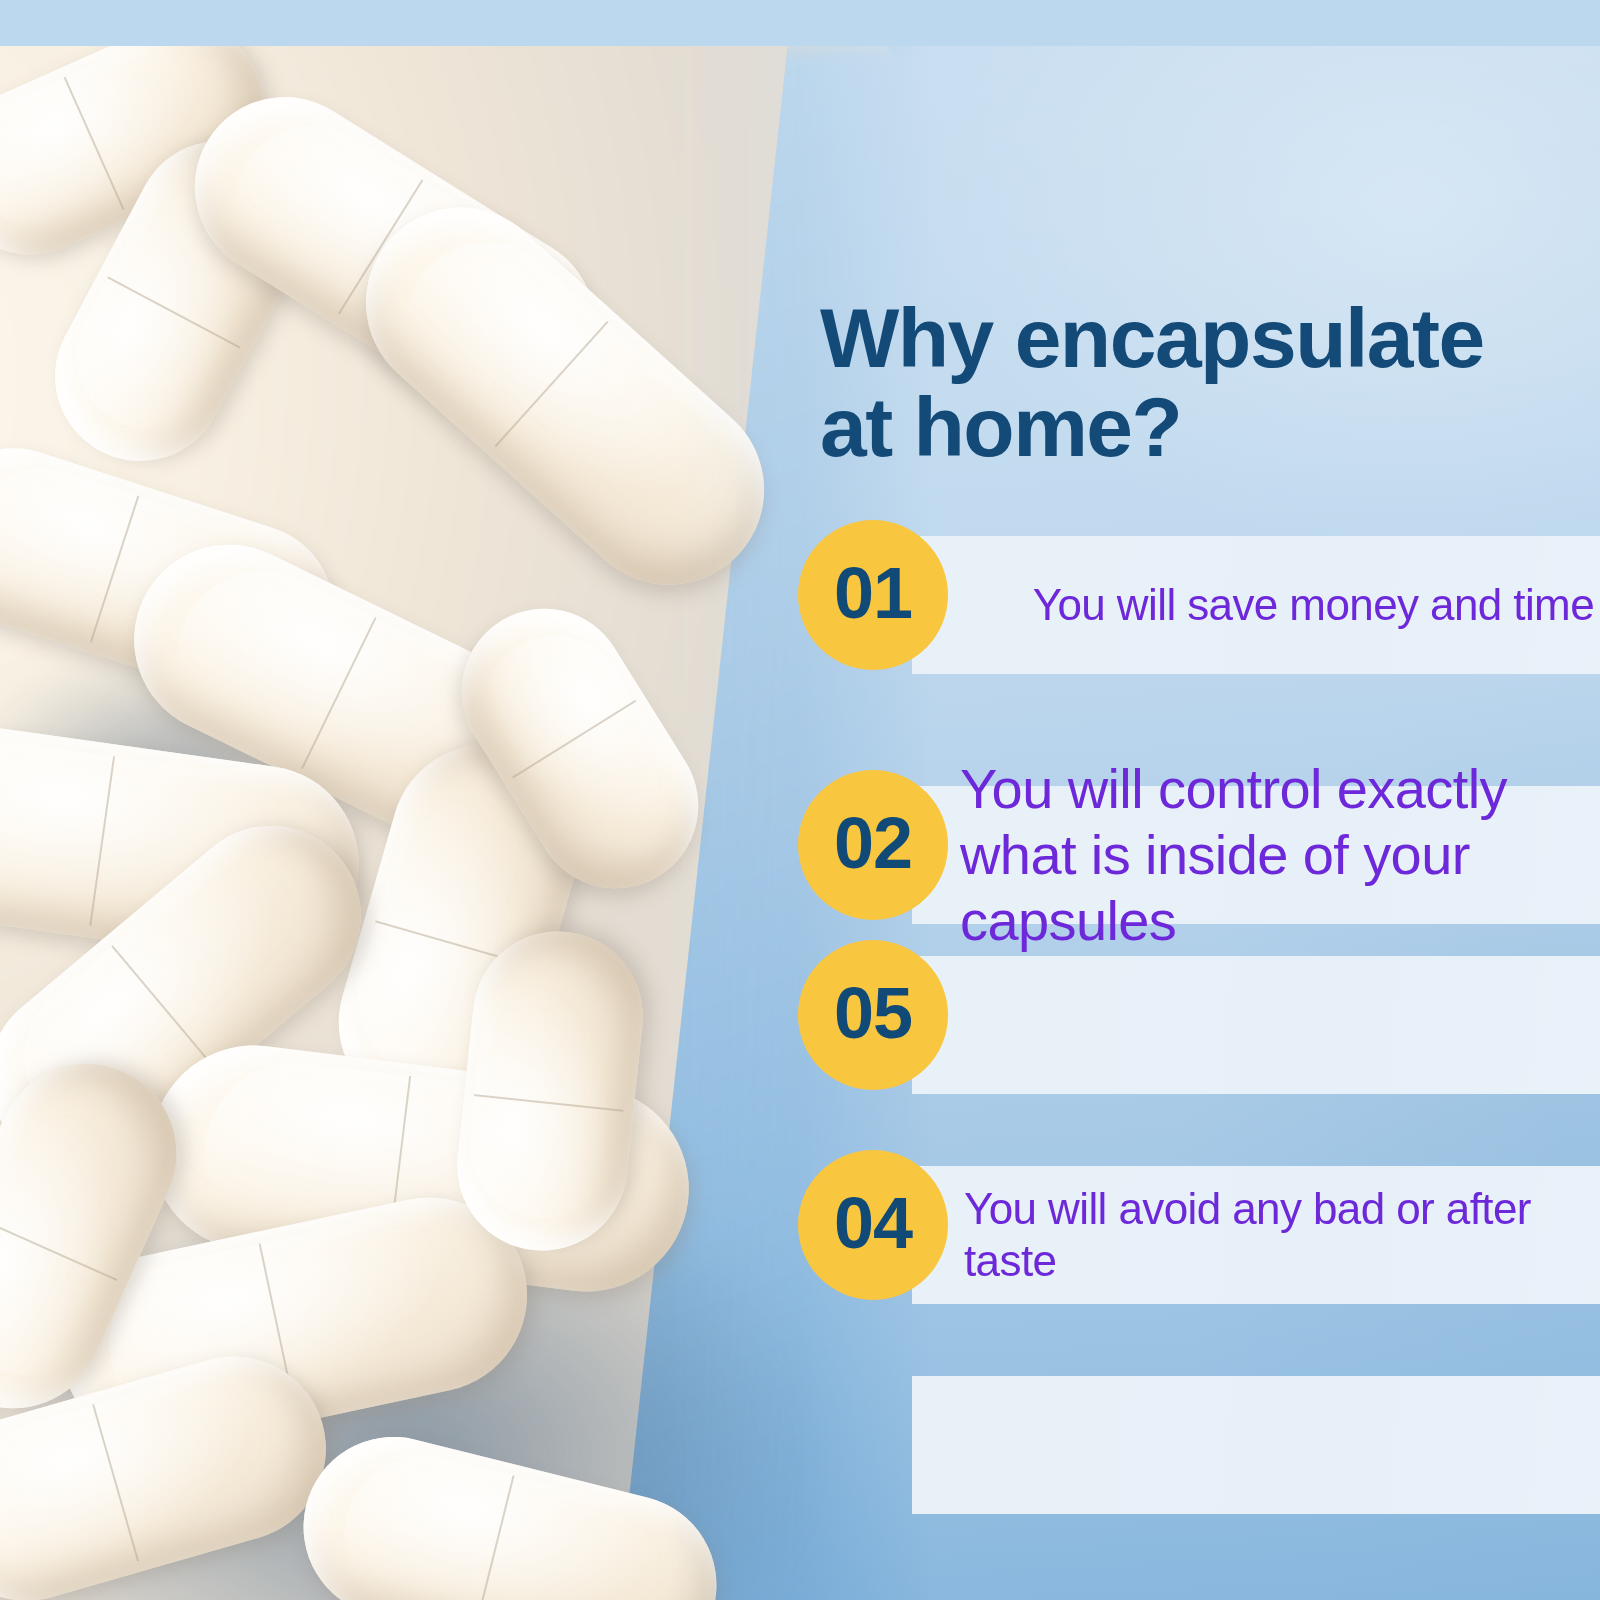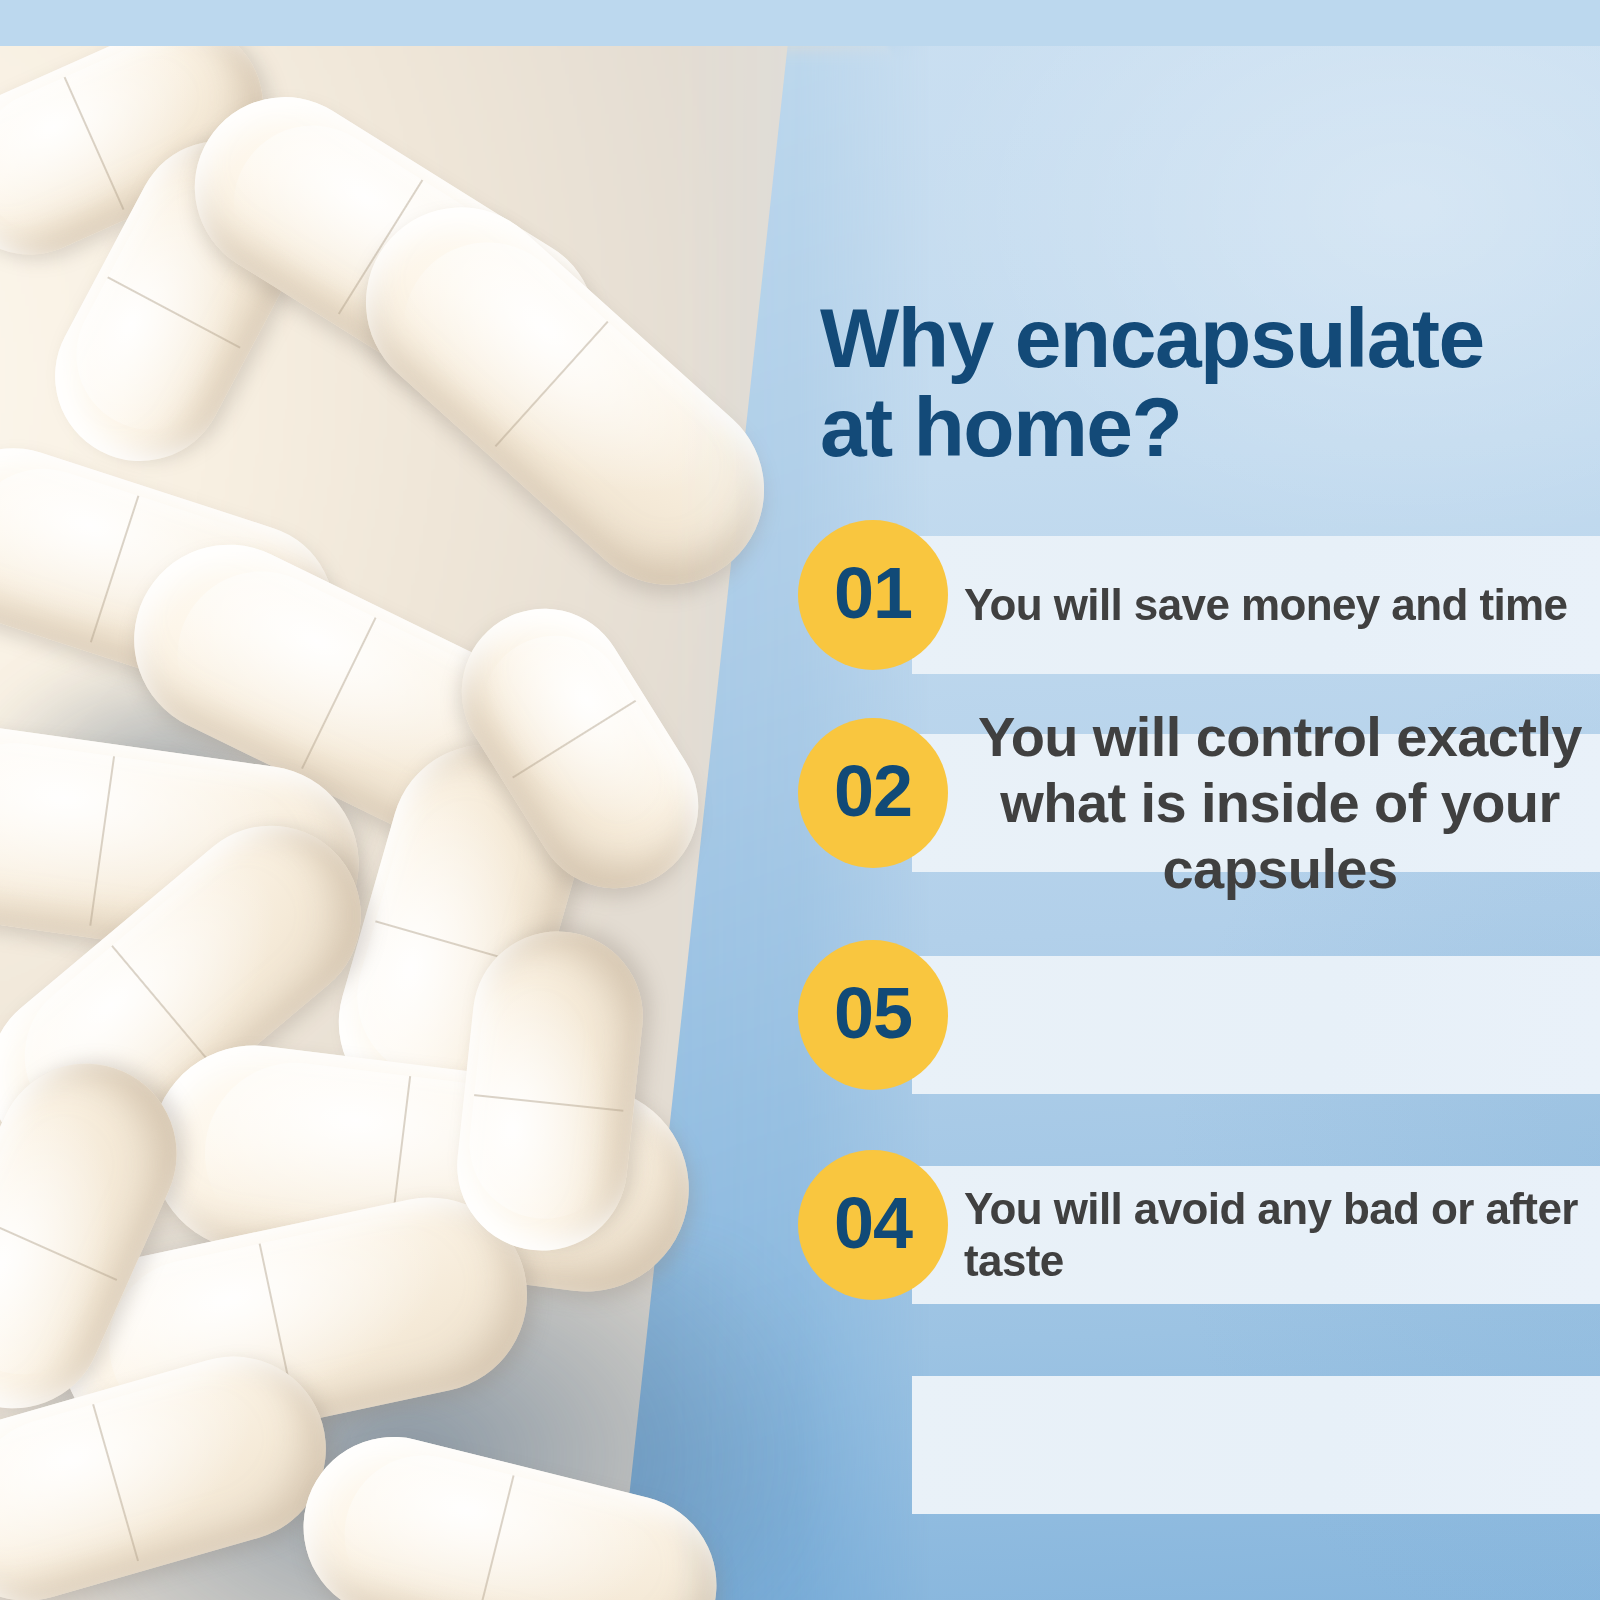--- a/index.html
+++ b/index.html
@@ -127,23 +127,23 @@
     position:absolute;left:0;top:-16px;width:150px;height:150px;border-radius:50%;
     background:#f9c63f;
     display:flex;align-items:center;justify-content:center;
   }
   .row .badge span{
     color:#114a77;font-size:72px;font-weight:700;letter-spacing:-1px;line-height:1;
     transform:translateY(-2px);
   }
   .row .txt{
     position:absolute;left:166px;right:6px;top:50%;transform:translateY(-50%);
-    color:#404040;font-size:44px;line-height:1.18;font-weight:700;letter-spacing:-.6px;
-  }
-  .row.r1{top:490px;} .row.r2{top:688px;text-align:center;} .row.r3{top:910px;}
+    color:#6d28d9;font-size:44px;line-height:1.18;font-weight:400;letter-spacing:-.6px;
+  }
+  .row.r1{top:490px;text-align:right;} .row.r2{top:740px;} .row.r3{top:910px;}
   .row.r4{top:1120px;} .row.r5{top:1330px;}
   .row.r2 .txt{left:162px;right:0px;font-size:56px;}
 </style>
 </head>
 <body>
 
 <div id="poster">
 
   <div class="bg"></div>
   <div class="bg-tex"></div>

